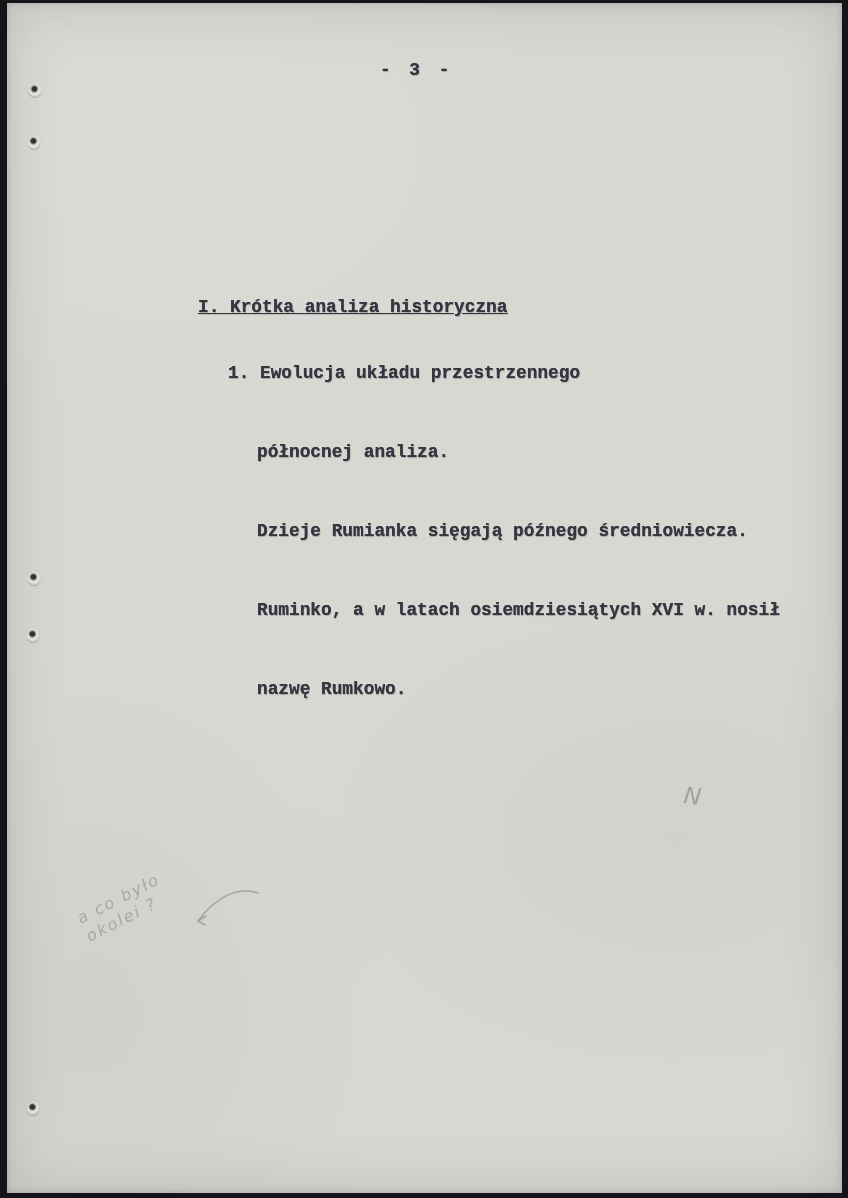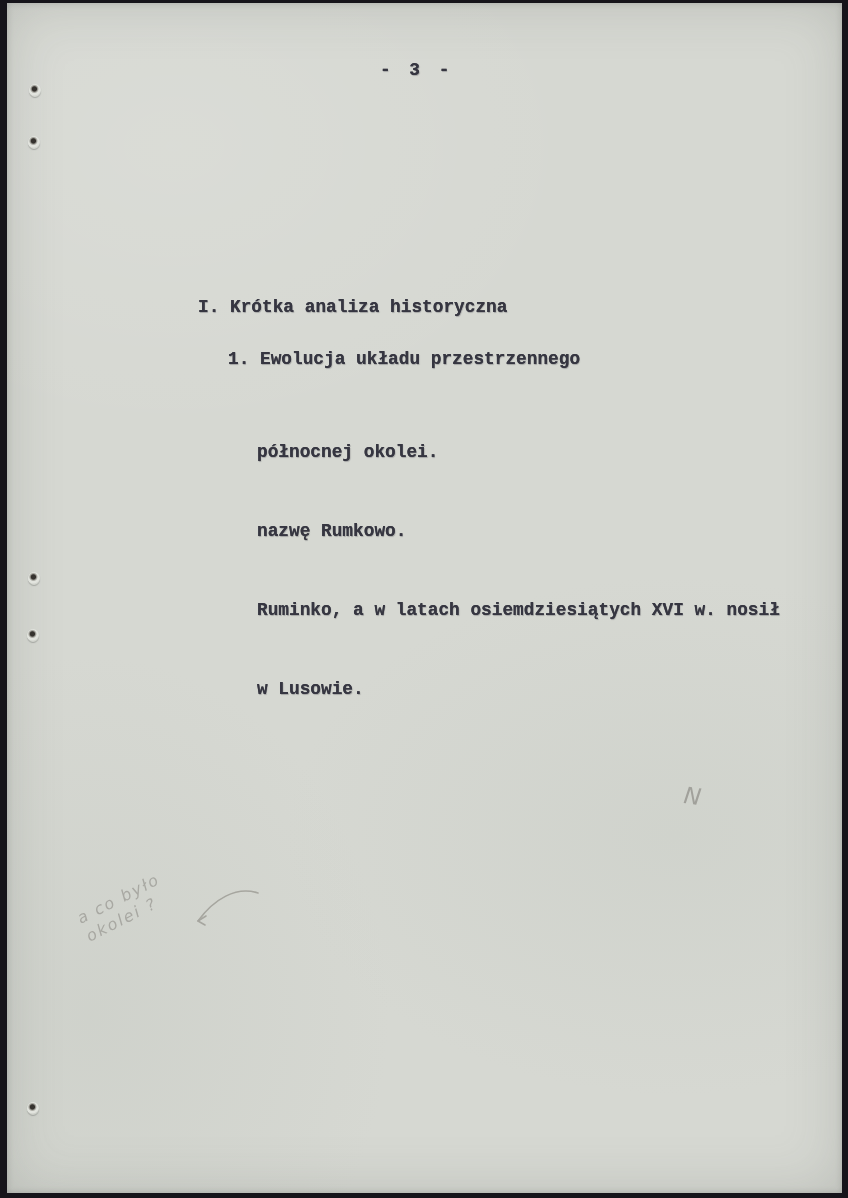--- a/index.html
+++ b/index.html
@@ -24,22 +24,22 @@
     position:absolute;
     color:#363641;
     font-family:"Liberation Mono", monospace;
     font-weight:bold;
     font-size:17.8px;
     line-height:26.35px;
     white-space:pre;
     text-shadow:0 0 0.6px rgba(52,52,62,0.85), 0.6px 0.6px 0.8px rgba(52,52,62,0.30);
   }
   .pagenum{ left:380px; top:57px; letter-spacing:4px; }
-  .h1{ left:198px; top:294px; }
-  .h2{ left:228px; top:346px; }
+  .h1{ left:198px; top:294px;text-decoration:underline; }
+  .h2{ left:228px; top:360px; }
   .bodytext{ left:257px; top:386px; }
   .line{ height:26.35px; }
   
   .hole{
     position:absolute;
     width:12px;height:13px;border-radius:50%;
     background:radial-gradient(circle at 45% 38%, #35322e 0 2.2px, #8e8c85 3px, #e2e4de 4.5px 6px, rgba(226,228,222,0) 7px);
     box-shadow:0 1px 1px rgba(120,122,118,0.5);
   }
   
@@ -77,24 +77,24 @@
   <div class="hole" style="left:20px; top:1099px;"></div>
 </div>
 
 <div class="typed pagenum">- 3 -</div>
 
 <div class="typed h1">I. Krótka analiza historyczna</div>
 
 <div class="typed h2">1. Ewolucja układu przestrzennego</div>
 
 <div class="typed bodytext">
-  <div class="line">północnej okolei.</div>
+  <div class="line">północnej analiza.</div>
+  <div class="line">Dzieje Rumianka sięgają późnego średniowiecza.</div>
+  <div class="line">Ruminko, a w latach osiemdziesiątych XVI w. nosił</div>
   <div class="line">nazwę Rumkowo.</div>
-  <div class="line">Ruminko, a w latach osiemdziesiątych XVI w. nosił</div>
-  <div class="line">w Lusowie.</div>
   
   
   
   
   
   
   
   
   
   

